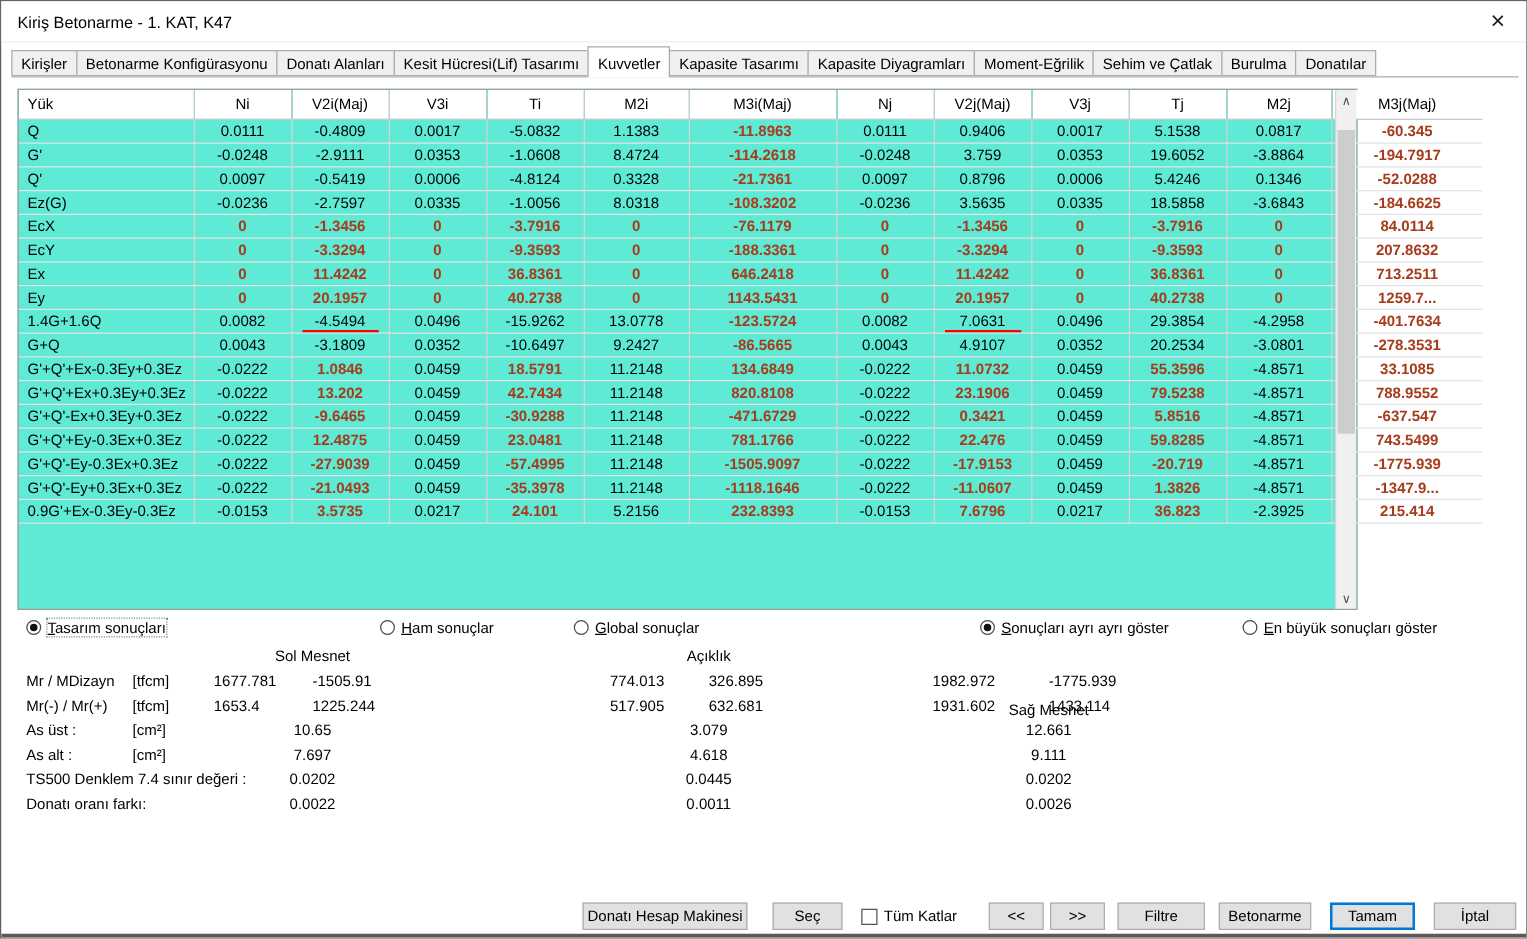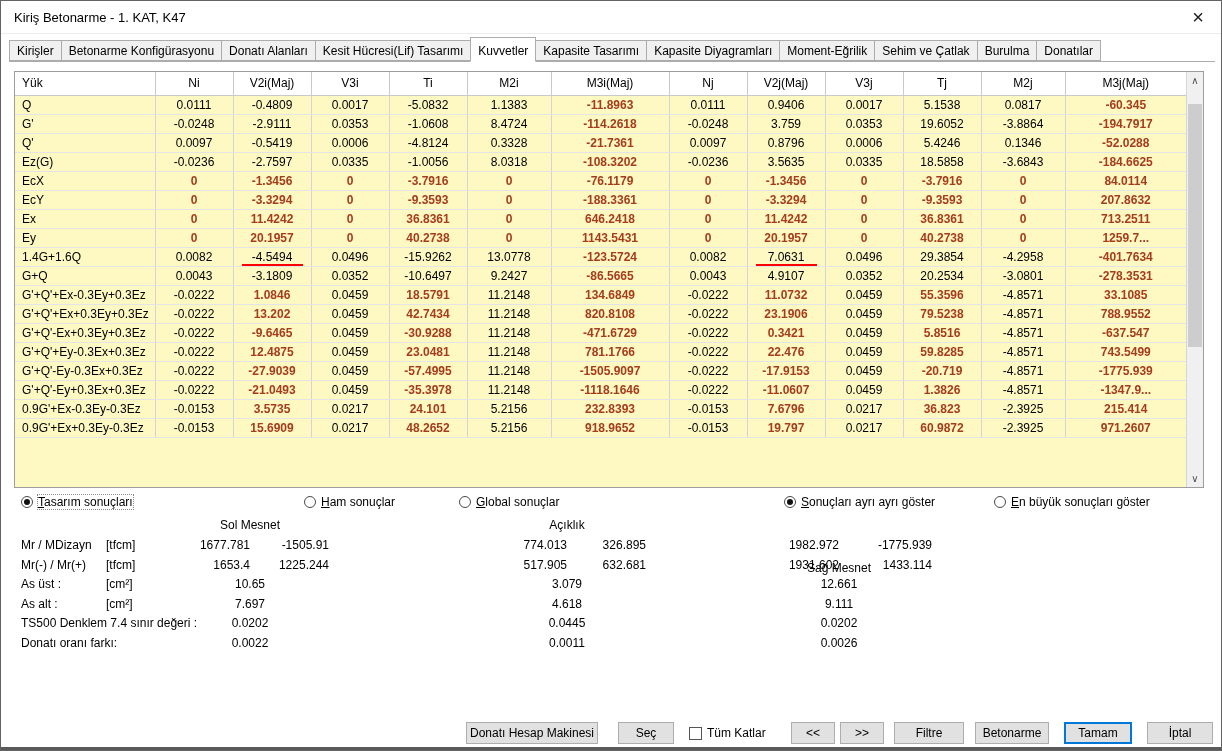--- a/index.html
+++ b/index.html
@@ -9,21 +9,21 @@
   .bottomframe{position:absolute;left:0;right:0;bottom:0;height:3px;background:#5a5a5a}
   
   .titlebar{position:absolute;top:0;left:0;right:0;height:33px;background:#fff;display:flex;align-items:center;padding:0 13px;border-bottom:1px solid #ededed}
   .title{font-size:13px}
   .close{margin-left:auto;background:none;border:none;font-size:20px;line-height:1;color:#1a1a1a;cursor:pointer;padding:0 4px;font-family:inherit}
   
   .tabstrip{position:absolute;left:8px;top:36px;width:1206px;height:25px;display:flex;align-items:flex-end;border-bottom:1px solid #acacac}
   .tab{height:21px;background:#f0f0f0;border:1px solid #acacac;padding:3px 7px 0 7px;margin-right:-1px;white-space:nowrap;cursor:pointer}
   .tab.active{position:relative;z-index:2;height:25px;background:#fff;border-bottom:1px solid #fff;margin-bottom:-1px;padding-top:6px}
   
-  .gridwrap{position:absolute;left:13px;top:70px;width:1190px;height:417px;border:1px solid #9d9d9d;background:#fef9c3}
+  .gridwrap{position:absolute;left:13px;top:70px;width:1072px;height:417px;border:1px solid #9d9d9d;background:#5eead4}
   .grid{border-collapse:collapse;table-layout:fixed;width:1171px}
   .grid th{height:23px;font-weight:normal;text-align:center;border-right:1px solid #c9c9c9;border-bottom:1px solid #c9c9c9;padding:0 2px;overflow:hidden;white-space:nowrap;background:#fff}
   .grid td{height:19px;text-align:center;border-right:1px solid #d4d4d4;border-bottom:1px solid #e4e4e4;padding:0 2px;overflow:hidden;white-space:nowrap}
   .grid th:last-child,.grid td:last-child{border-right:none}
   .grid .lbl{text-align:left;padding-left:7px}
   .grid td.hot{color:var(--hot,#a63c1c);font-weight:bold}
   .grid td.uline{position:relative}
   .grid td.uline::after{content:"";position:absolute;left:8px;right:8px;bottom:0;height:2px;background:var(--uline,#f00)}
   
   .vscroll{position:absolute;top:0;right:0;width:17px;height:415px;background:#f0f0f0;border-left:1px solid #d6d6d6}
@@ -35,21 +35,21 @@
   .radio{position:absolute;top:0;display:flex;align-items:center;cursor:default;white-space:nowrap}
   .rb{width:12px;height:12px;border:1px solid #4a4a4a;border-radius:50%;background:#fff;position:relative;flex:none;margin-right:5px}
   .rb.on::after{content:"";position:absolute;left:2px;top:2px;width:6px;height:6px;border-radius:50%;background:#101010}
   .rlab.focus{outline:1px dotted #8a8a8a}
   
   #summary{position:absolute;top:517px;left:0;width:1222px;height:140px}
   .sghead{position:absolute;top:0;text-align:center;white-space:nowrap}
   .slab{position:absolute;left:20px;white-space:nowrap}
   .sunit{position:absolute;left:105px;white-space:nowrap}
   .sgroup{position:absolute;display:flex}
-  .sgroup .pair{flex:1;text-align:right;white-space:nowrap}
+  .sgroup .pair{flex:1;text-align:left;white-space:nowrap}
   .sgroup .single{flex:1;text-align:center;white-space:nowrap}
   
   .btnrow{position:absolute;top:721px;left:0;width:1222px;height:22px}
   .btn{position:absolute;top:0;height:22px;background:#e1e1e1;border:1px solid #adadad;font-family:inherit;font-size:12px;text-align:center;padding:0;cursor:pointer;white-space:nowrap}
   .btn.default{border:2px solid var(--accent,#0078d7)}
   .chk{position:absolute;top:0;height:22px;display:flex;align-items:center;cursor:default;white-space:nowrap}
   .chk .box{width:13px;height:13px;border:1px solid #555;background:#fff;flex:none;margin-right:5px}
 </style>
 </head>
 <body>
@@ -357,35 +357,20 @@
             <td class="num">0.0217</td>
             <td class="num hot">24.101</td>
             <td class="num">5.2156</td>
             <td class="num hot">232.8393</td>
             <td class="num">-0.0153</td>
             <td class="num hot">7.6796</td>
             <td class="num">0.0217</td>
             <td class="num hot">36.823</td>
             <td class="num">-2.3925</td>
             <td class="num hot">215.414</td>
-          </tr>
-          <tr>
-            <td class="lbl">0.9G'+Ex+0.3Ey-0.3Ez</td>
-            <td class="num">-0.0153</td>
-            <td class="num hot">15.6909</td>
-            <td class="num">0.0217</td>
-            <td class="num hot">48.2652</td>
-            <td class="num">5.2156</td>
-            <td class="num hot">918.9652</td>
-            <td class="num">-0.0153</td>
-            <td class="num hot">19.797</td>
-            <td class="num">0.0217</td>
-            <td class="num hot">60.9872</td>
-            <td class="num">-2.3925</td>
-            <td class="num hot">971.2607</td>
           </tr>
         </tbody>
       </table>
     <div class="vscroll">
       <div class="sbtn up">
           <span>∧</span>
         </div>
       <div class="thumb"></div>
       <div class="sbtn down">
           <span>∨</span>

